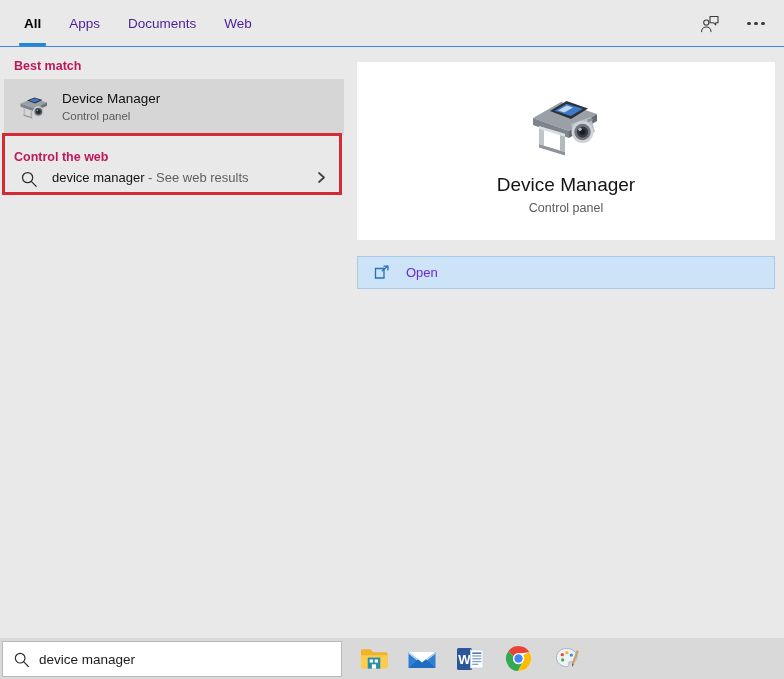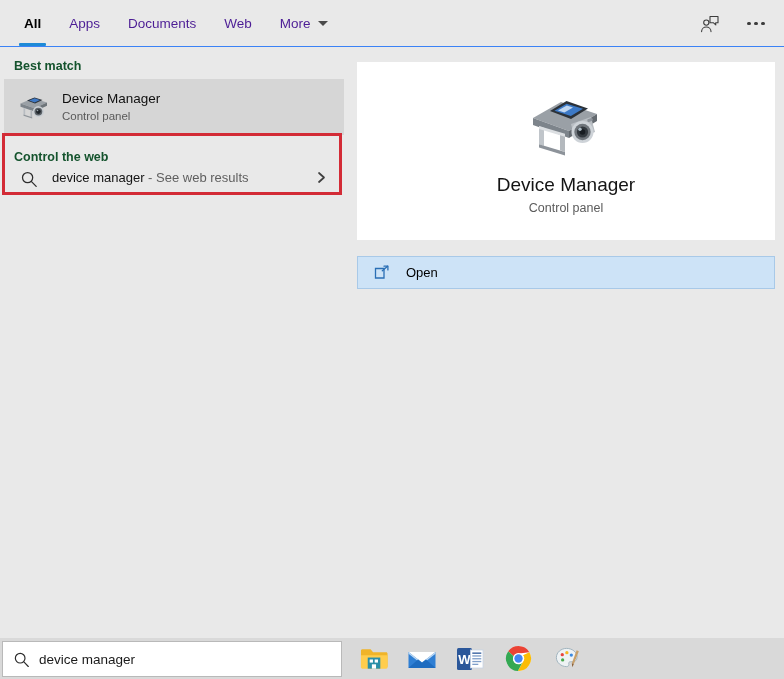--- a/index.html
+++ b/index.html
@@ -120,21 +120,21 @@
     position: absolute;
     left: 0;
     top: 47px;
     width: 348px;
     height: 591px;
     background: #e9e9e9;
   }
   .grouphdr {
     font-size: 12.5px;
     font-weight: bold;
-    color: #14532d;
+    color: #be185d;
     padding: 12px 0 6px 14px;
   }
   .grouphdr.web {
     padding-top: 15px;
   }
 
   .resultrow {
     position: relative;
     display: flex;
     align-items: center;
@@ -272,21 +272,21 @@
   .openbtn .obi {
     width: 48px;
     flex: 0 0 48px;
     display: flex;
     align-items: center;
     justify-content: center;
     color: #2a6fb5;
   }
   .openbtn .obl {
     font-size: 13px;
-    color: #000000;
+    color: #6d28d9;
   }
 
   
   .bottombar {
     position: absolute;
     left: 0;
     top: 638px;
     width: 784px;
     height: 41px;
     background: #d9d9d9;
@@ -350,24 +350,20 @@
           <span>All</span>
         </div>
         <div class="tab">
           <span>Apps</span>
         </div>
         <div class="tab">
           <span>Documents</span>
         </div>
         <div class="tab">
           <span>Web</span>
-        </div>
-        <div class="tab">
-          <span>More</span>
-          <span class="caret"></span>
         </div>
       </div>
 
       <div class="topright">
         <div class="ticon">
           <svg width="22" height="22" viewBox="0 0 22 22" fill="none">
             <path d="M11 3.5h8v6.2h-2.3l.05 2.2-2.5-2.2H11z" stroke="#3c3c3c" stroke-width="1.1" stroke-linejoin="round"></path>
             <circle cx="7.3" cy="9.6" r="2.6" stroke="#3c3c3c" stroke-width="1.1"></circle>
             <path d="M2.6 18.6c0-2.7 2.1-4.6 4.7-4.6s4.7 1.9 4.7 4.6" stroke="#3c3c3c" stroke-width="1.1" stroke-linecap="round"></path>
           </svg>

